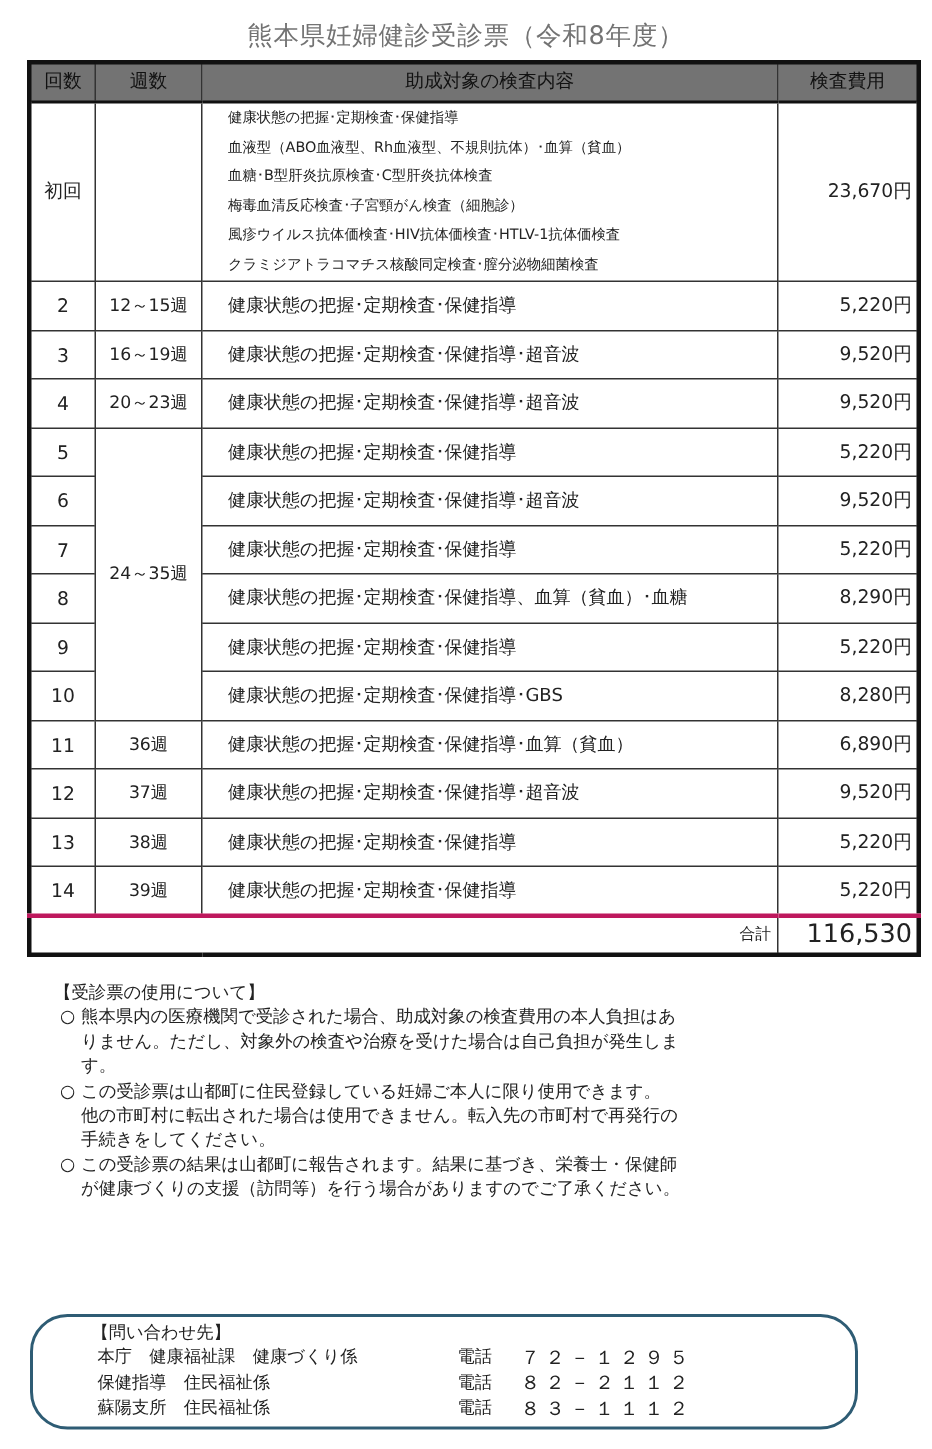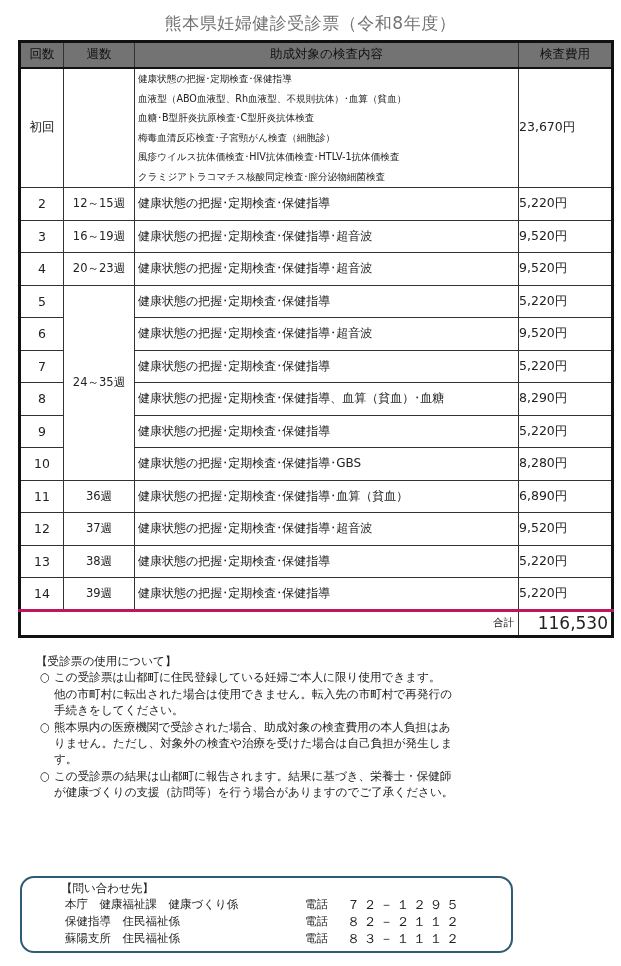--- a/index.html
+++ b/index.html
@@ -23,42 +23,42 @@
 
   table.schedule th {
     background: #737373; font-weight: normal; font-size: 12.5px; height: 26px;
     border: 1px solid #333; border-bottom: 2px solid #111; text-align: center; color: #111;
   }
   table.schedule td {
     border: 1px solid #333; height: 32.5px; vertical-align: middle; color: #222;
   }
   td.num { text-align: center; font-size: 12.5px; }
   td.week { text-align: center; font-size: 11.5px; }
-  td.content { padding-left: 3px; font-size: 12px; white-space: nowrap; }
-  td.cost { padding-right: 3px; font-size: 12.5px; }
+  td.content { padding-left: 17px; font-size: 12px; white-space: nowrap; }
+  td.cost { text-align: right; padding-right: 3px; font-size: 12.5px; }
 
   tr.first-row td { height: 120px; }
   td.content.multi { font-size: 9.6px; line-height: 19.5px; padding-top: 0; }
   td.content.multi div { white-space: nowrap; }
 
   tr.total-row td { border-top: 3px solid #be185d; height: 26px; }
   td.total-label { text-align: right; padding-right: 4px; font-size: 10.5px; }
   td.total-value { text-align: right; padding-right: 3px; font-size: 17px; }
 
   .notes {
     position: absolute; left: 40px; top: 653px; width: 460px;
     font-size: 11.6px; line-height: 16.4px; color: #222;
   }
   .notes .heading { margin-left: -4px; }
   .notes .item { padding-left: 14px; text-indent: -14px; }
   .notes .bullet { display: inline-block; width: 14px; text-indent: 0; }
 
   .contact {
-    position: absolute; left: 20px; top: 876px; width: 493px; height: 77px;
-    border: 2.5px solid #2e5c74; border-radius: 14px;
+    position: absolute; left: 20px; top: 876px; width: 552px; height: 77px;
+    border: 2.5px solid #2e5c74; border-radius: 25px;
     font-size: 11.5px; color: #222;
   }
   .contact .heading { position: absolute; left: 39px; top: 3px; }
   .contact .row { position: absolute; left: 43px; height: 17px; width: 480px; }
   .contact .dept { position: absolute; left: 0; top: 0; white-space: pre; }
   .contact .tel-label { position: absolute; left: 240px; top: 0; }
   .contact .tel { position: absolute; left: 282px; top: -1px; font-size: 13px; letter-spacing: 3.5px; }
 </style>
 </head>
 <body>
@@ -170,28 +170,28 @@
     <tr class="total-row">
       <td class="total-label" colspan="3">合計</td>
       <td class="total-value">116,530</td>
     </tr>
   </tbody>
 </table>
 
 <div class="notes">
   <div class="heading">【受診票の使用について】</div>
   <div class="item">
+    <span class="bullet">○</span><span>熊本県内の医療機関で受診された場合、助成対象の検査費用の本人負担はあ</span><br>
+    <span>りません。ただし、対象外の検査や治療を受けた場合は自己負担が発生しま</span><br>
+    <span>す。</span>
+  </div>
+  <div class="item">
     <span class="bullet">○</span><span>この受診票は山都町に住民登録している妊婦ご本人に限り使用できます。</span><br>
     <span>他の市町村に転出された場合は使用できません。転入先の市町村で再発行の</span><br>
     <span>手続きをしてください。</span>
-  </div>
-  <div class="item">
-    <span class="bullet">○</span><span>熊本県内の医療機関で受診された場合、助成対象の検査費用の本人負担はあ</span><br>
-    <span>りません。ただし、対象外の検査や治療を受けた場合は自己負担が発生しま</span><br>
-    <span>す。</span>
   </div>
   <div class="item">
     <span class="bullet">○</span><span>この受診票の結果は山都町に報告されます。結果に基づき、栄養士・保健師</span><br>
     <span>が健康づくりの支援（訪問等）を行う場合がありますのでご了承ください。</span>
   </div>
 </div>
 
 <div class="contact">
   <div class="heading">【問い合わせ先】</div>
   <div class="row" style="top:19px;">

